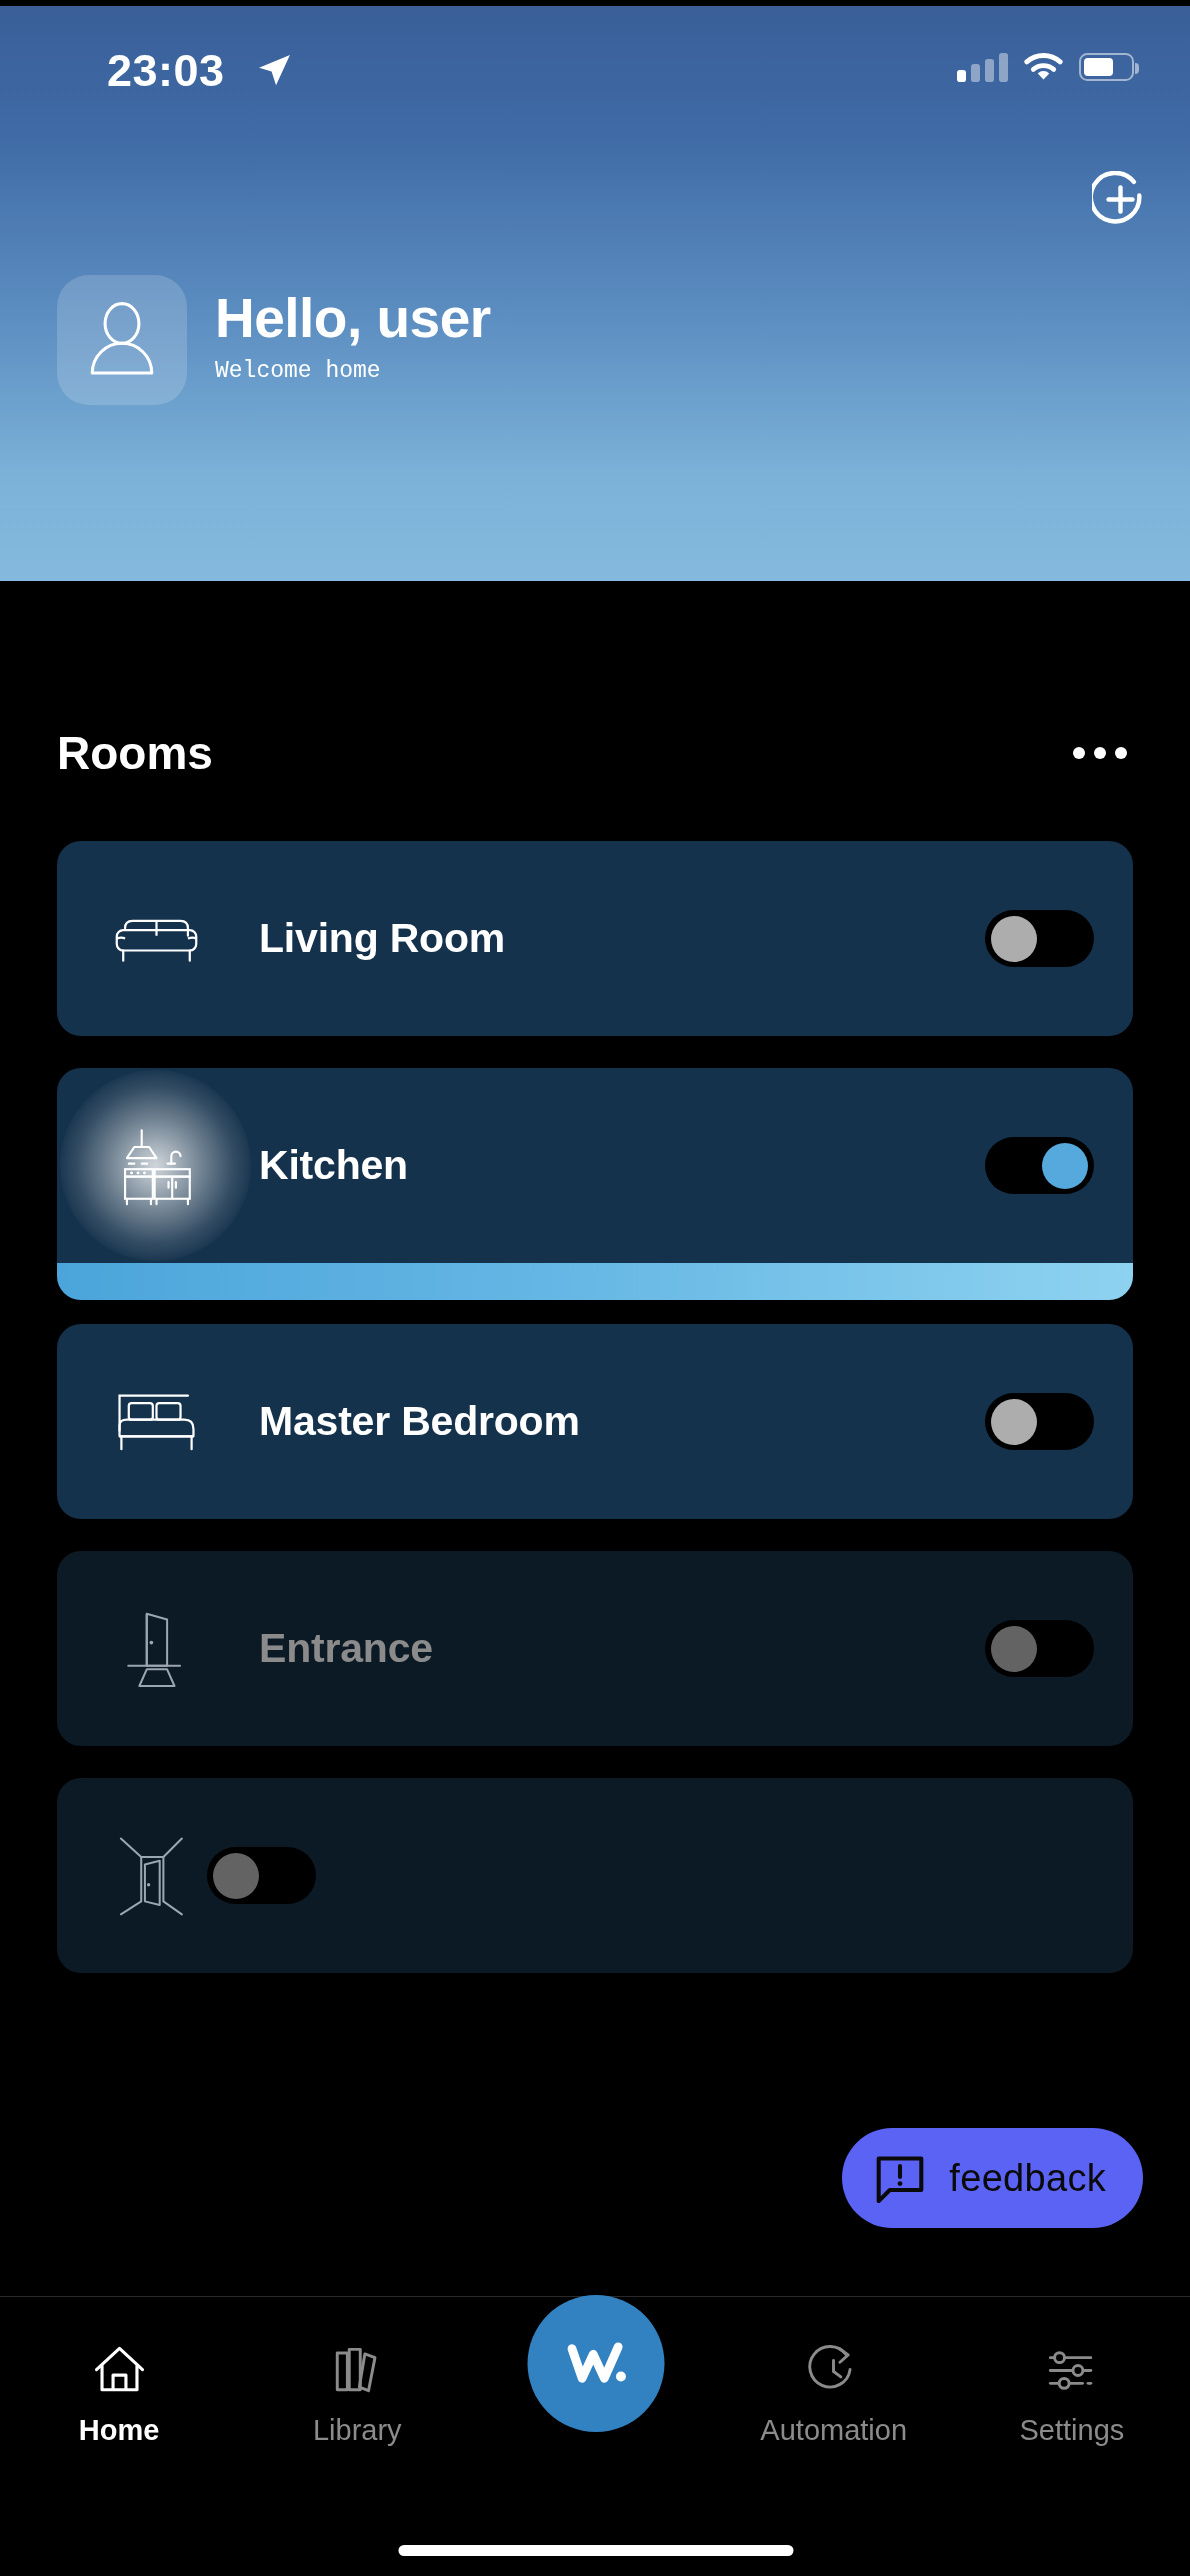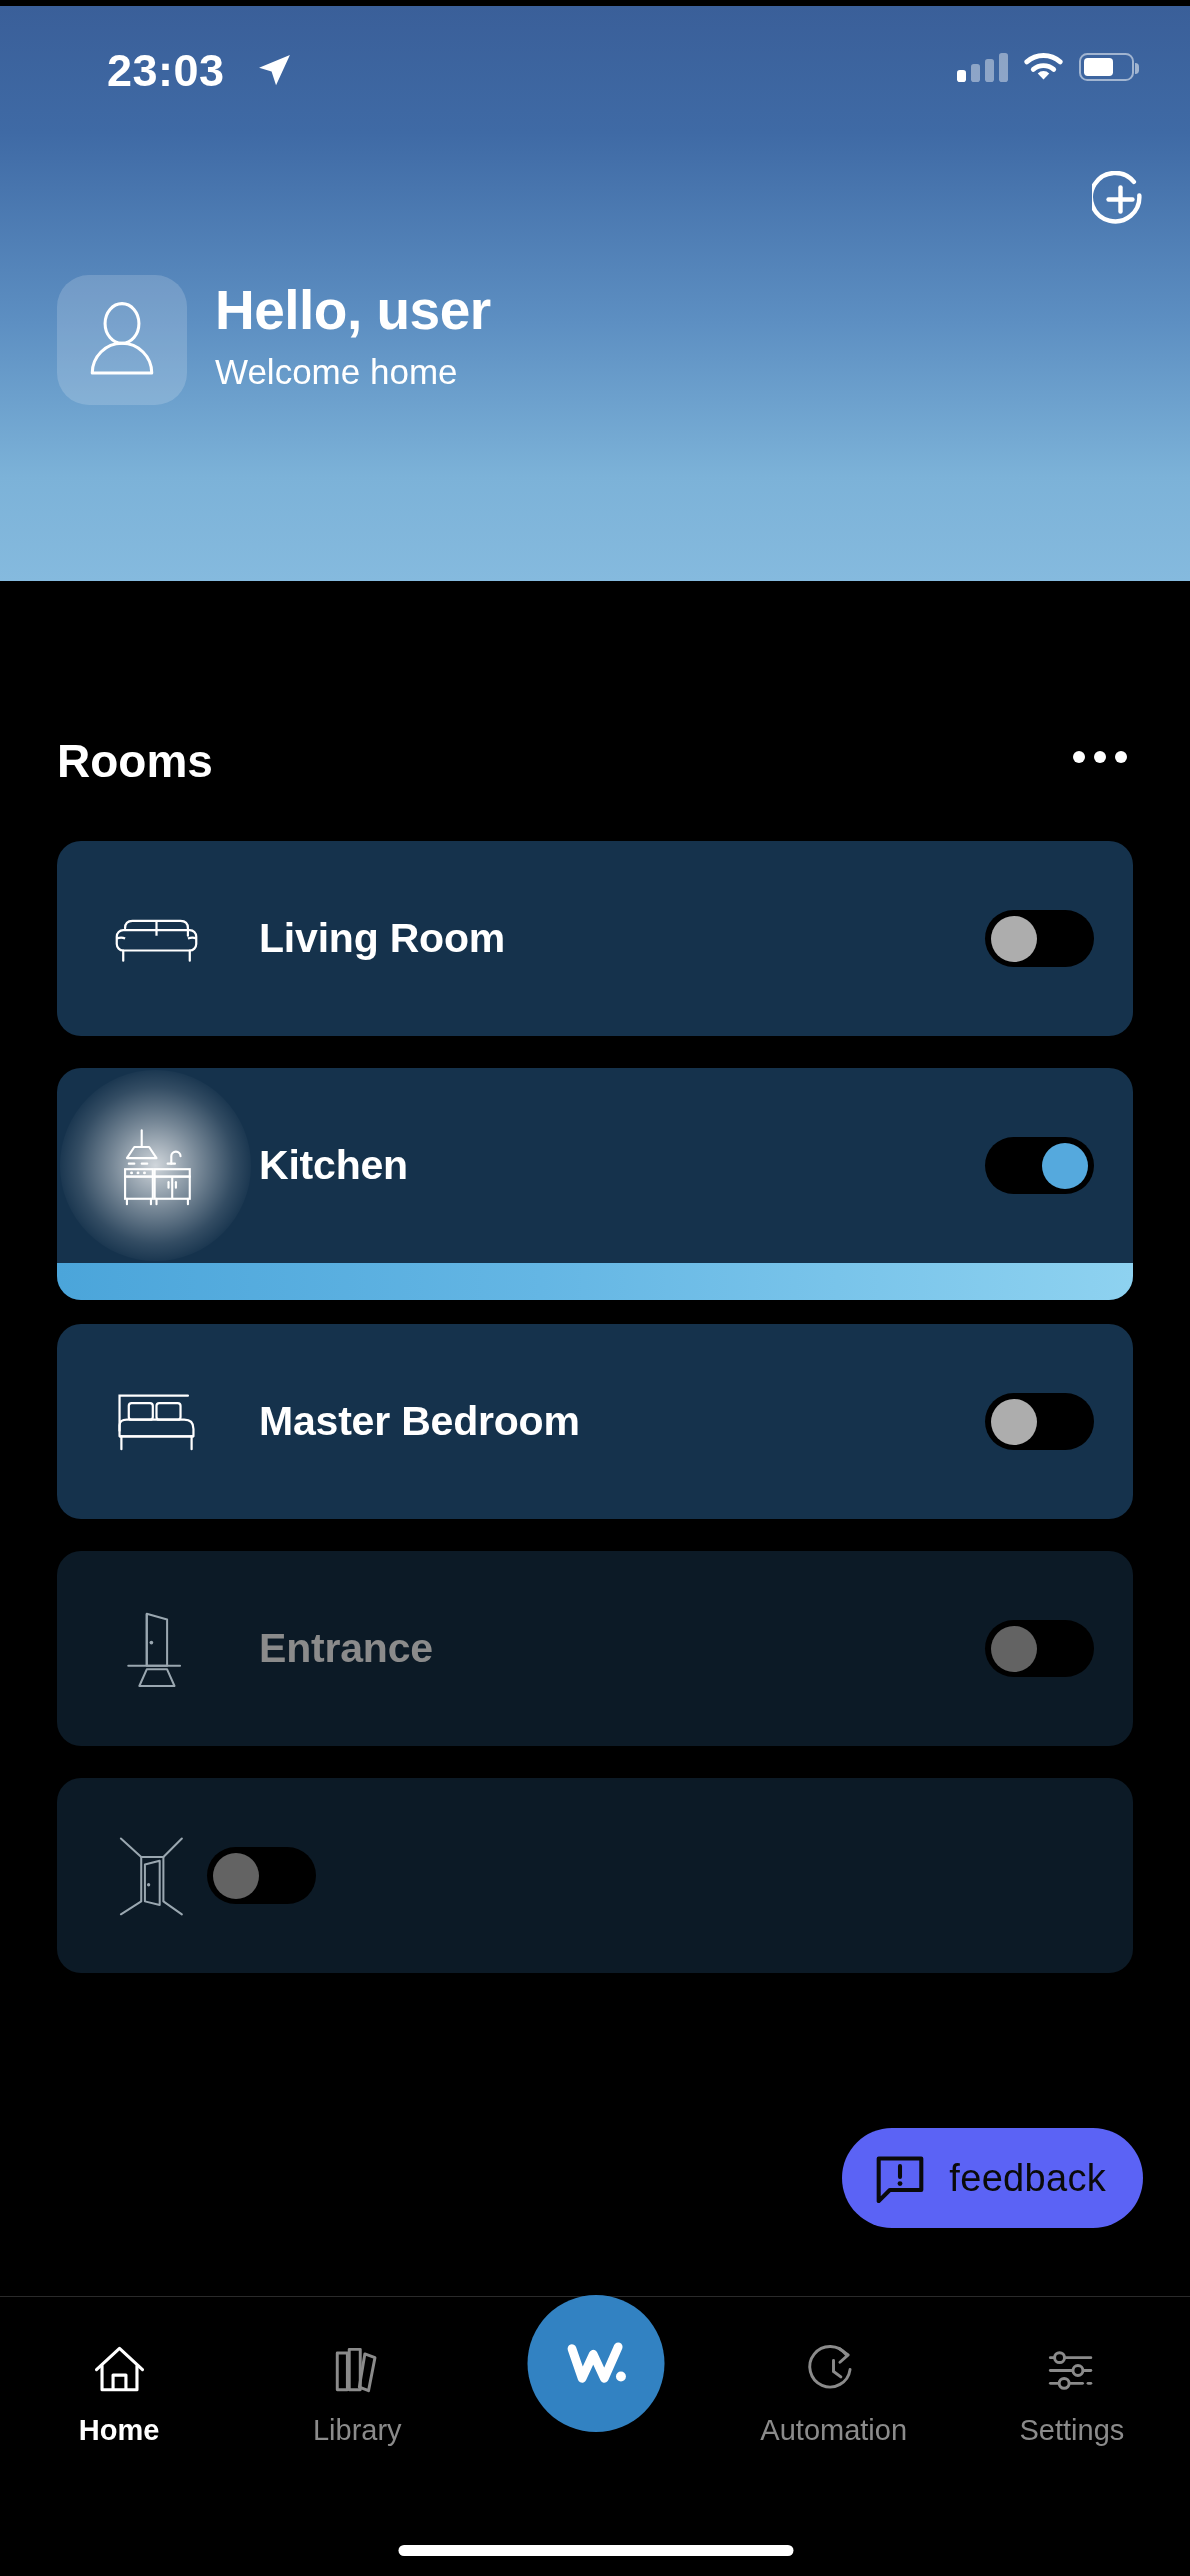--- a/index.html
+++ b/index.html
@@ -71,30 +71,31 @@
     width:130px; height:130px; border-radius:32px;
     background:rgba(255,255,255,.17);
     display:flex; align-items:center; justify-content:center;
   }
   .greet-text { padding-bottom:5.6px; }
   .greet-title {
     font-size:55px; font-weight:700; color:#fff; line-height:1.08;
     letter-spacing:-0.5px;
   }
   .greet-sub {
-    font-size:35px; font-weight:400; color:#fff; line-height:1.25;
+    font-size:23px; font-weight:400; color:#fff; line-height:1.25;
     margin-top:9px;
+    font-family:Liberation Mono, monospace;
   }
 
   
   .rooms-head {
     position:absolute; left:57px; top:726px;
     width:1076px; display:flex; align-items:center; justify-content:space-between;
   }
-  .rooms-title { font-size:46px; font-weight:700; color:#fff;margin-top:8px; }
+  .rooms-title { font-size:46px; font-weight:700; color:#fff; }
   .dots { display:flex; gap:9.3px; cursor:pointer; padding:13px 5.6px; }
   .dots span { width:12px; height:12px; border-radius:50%; background:#fff; display:block; }
 
   .cards {
     position:absolute; left:57px; top:841px; width:1076px;
   }
   .card {
     position:relative;
     width:1076px;
     border-radius:24px;

